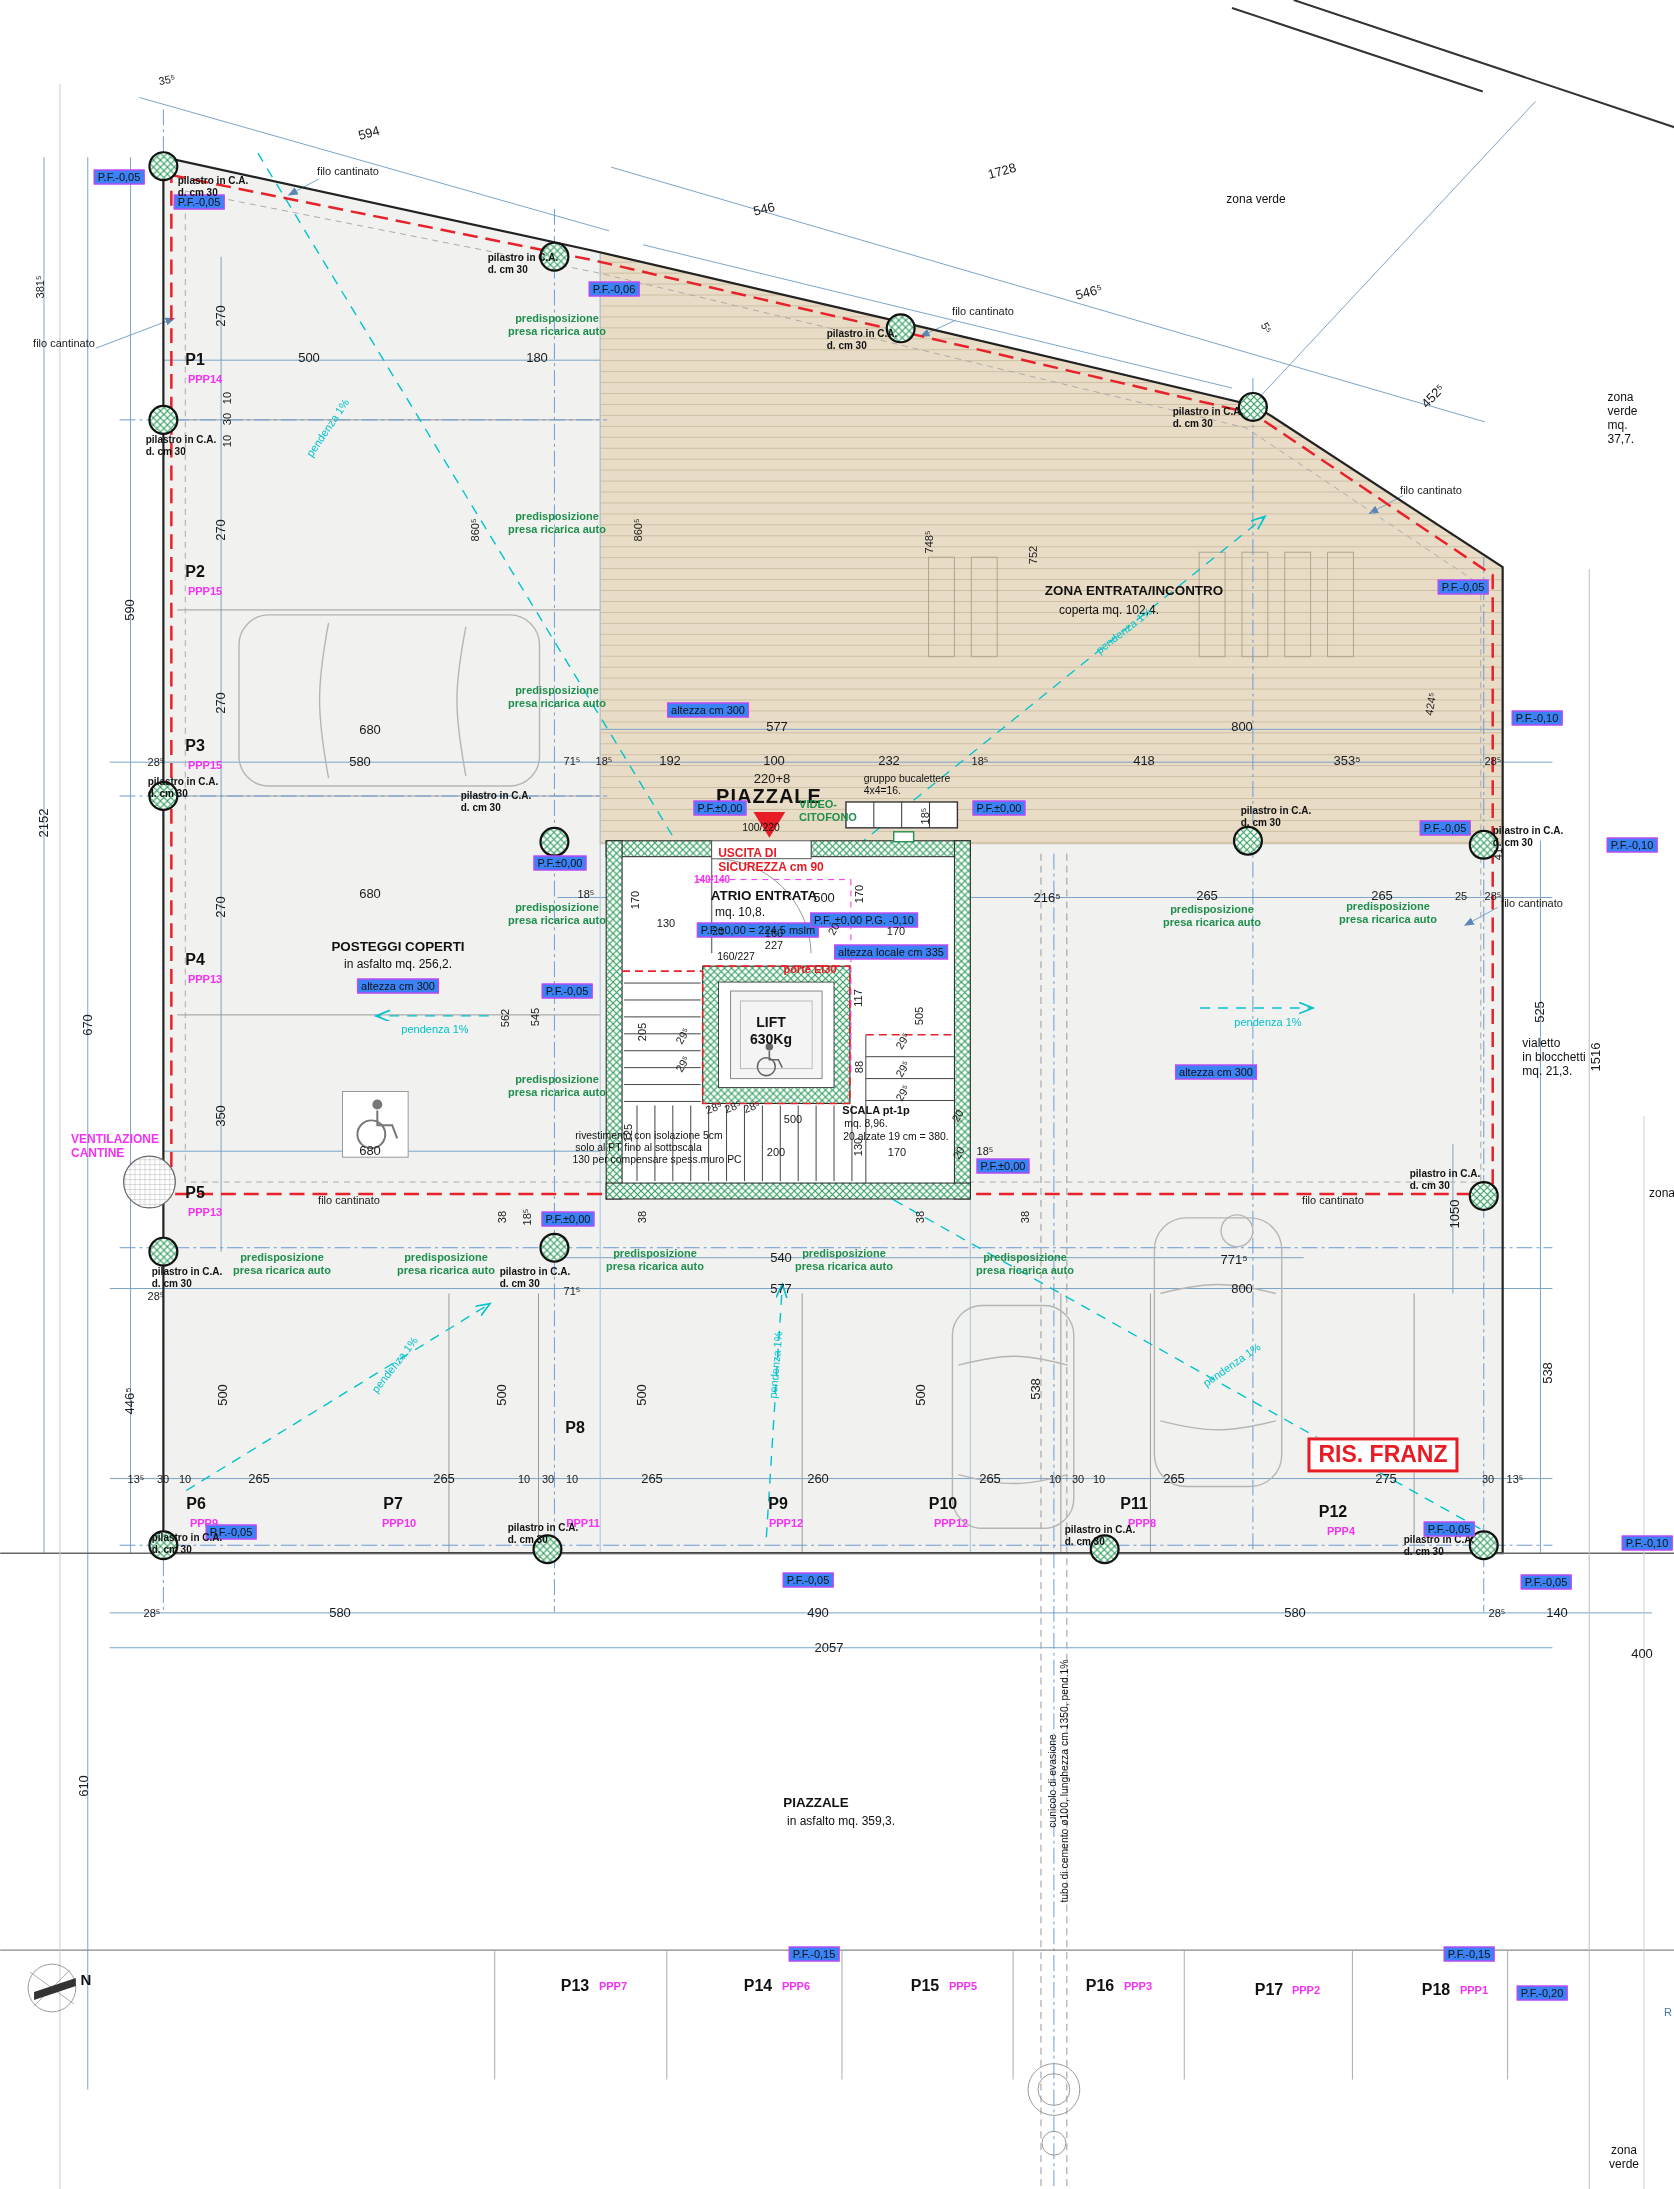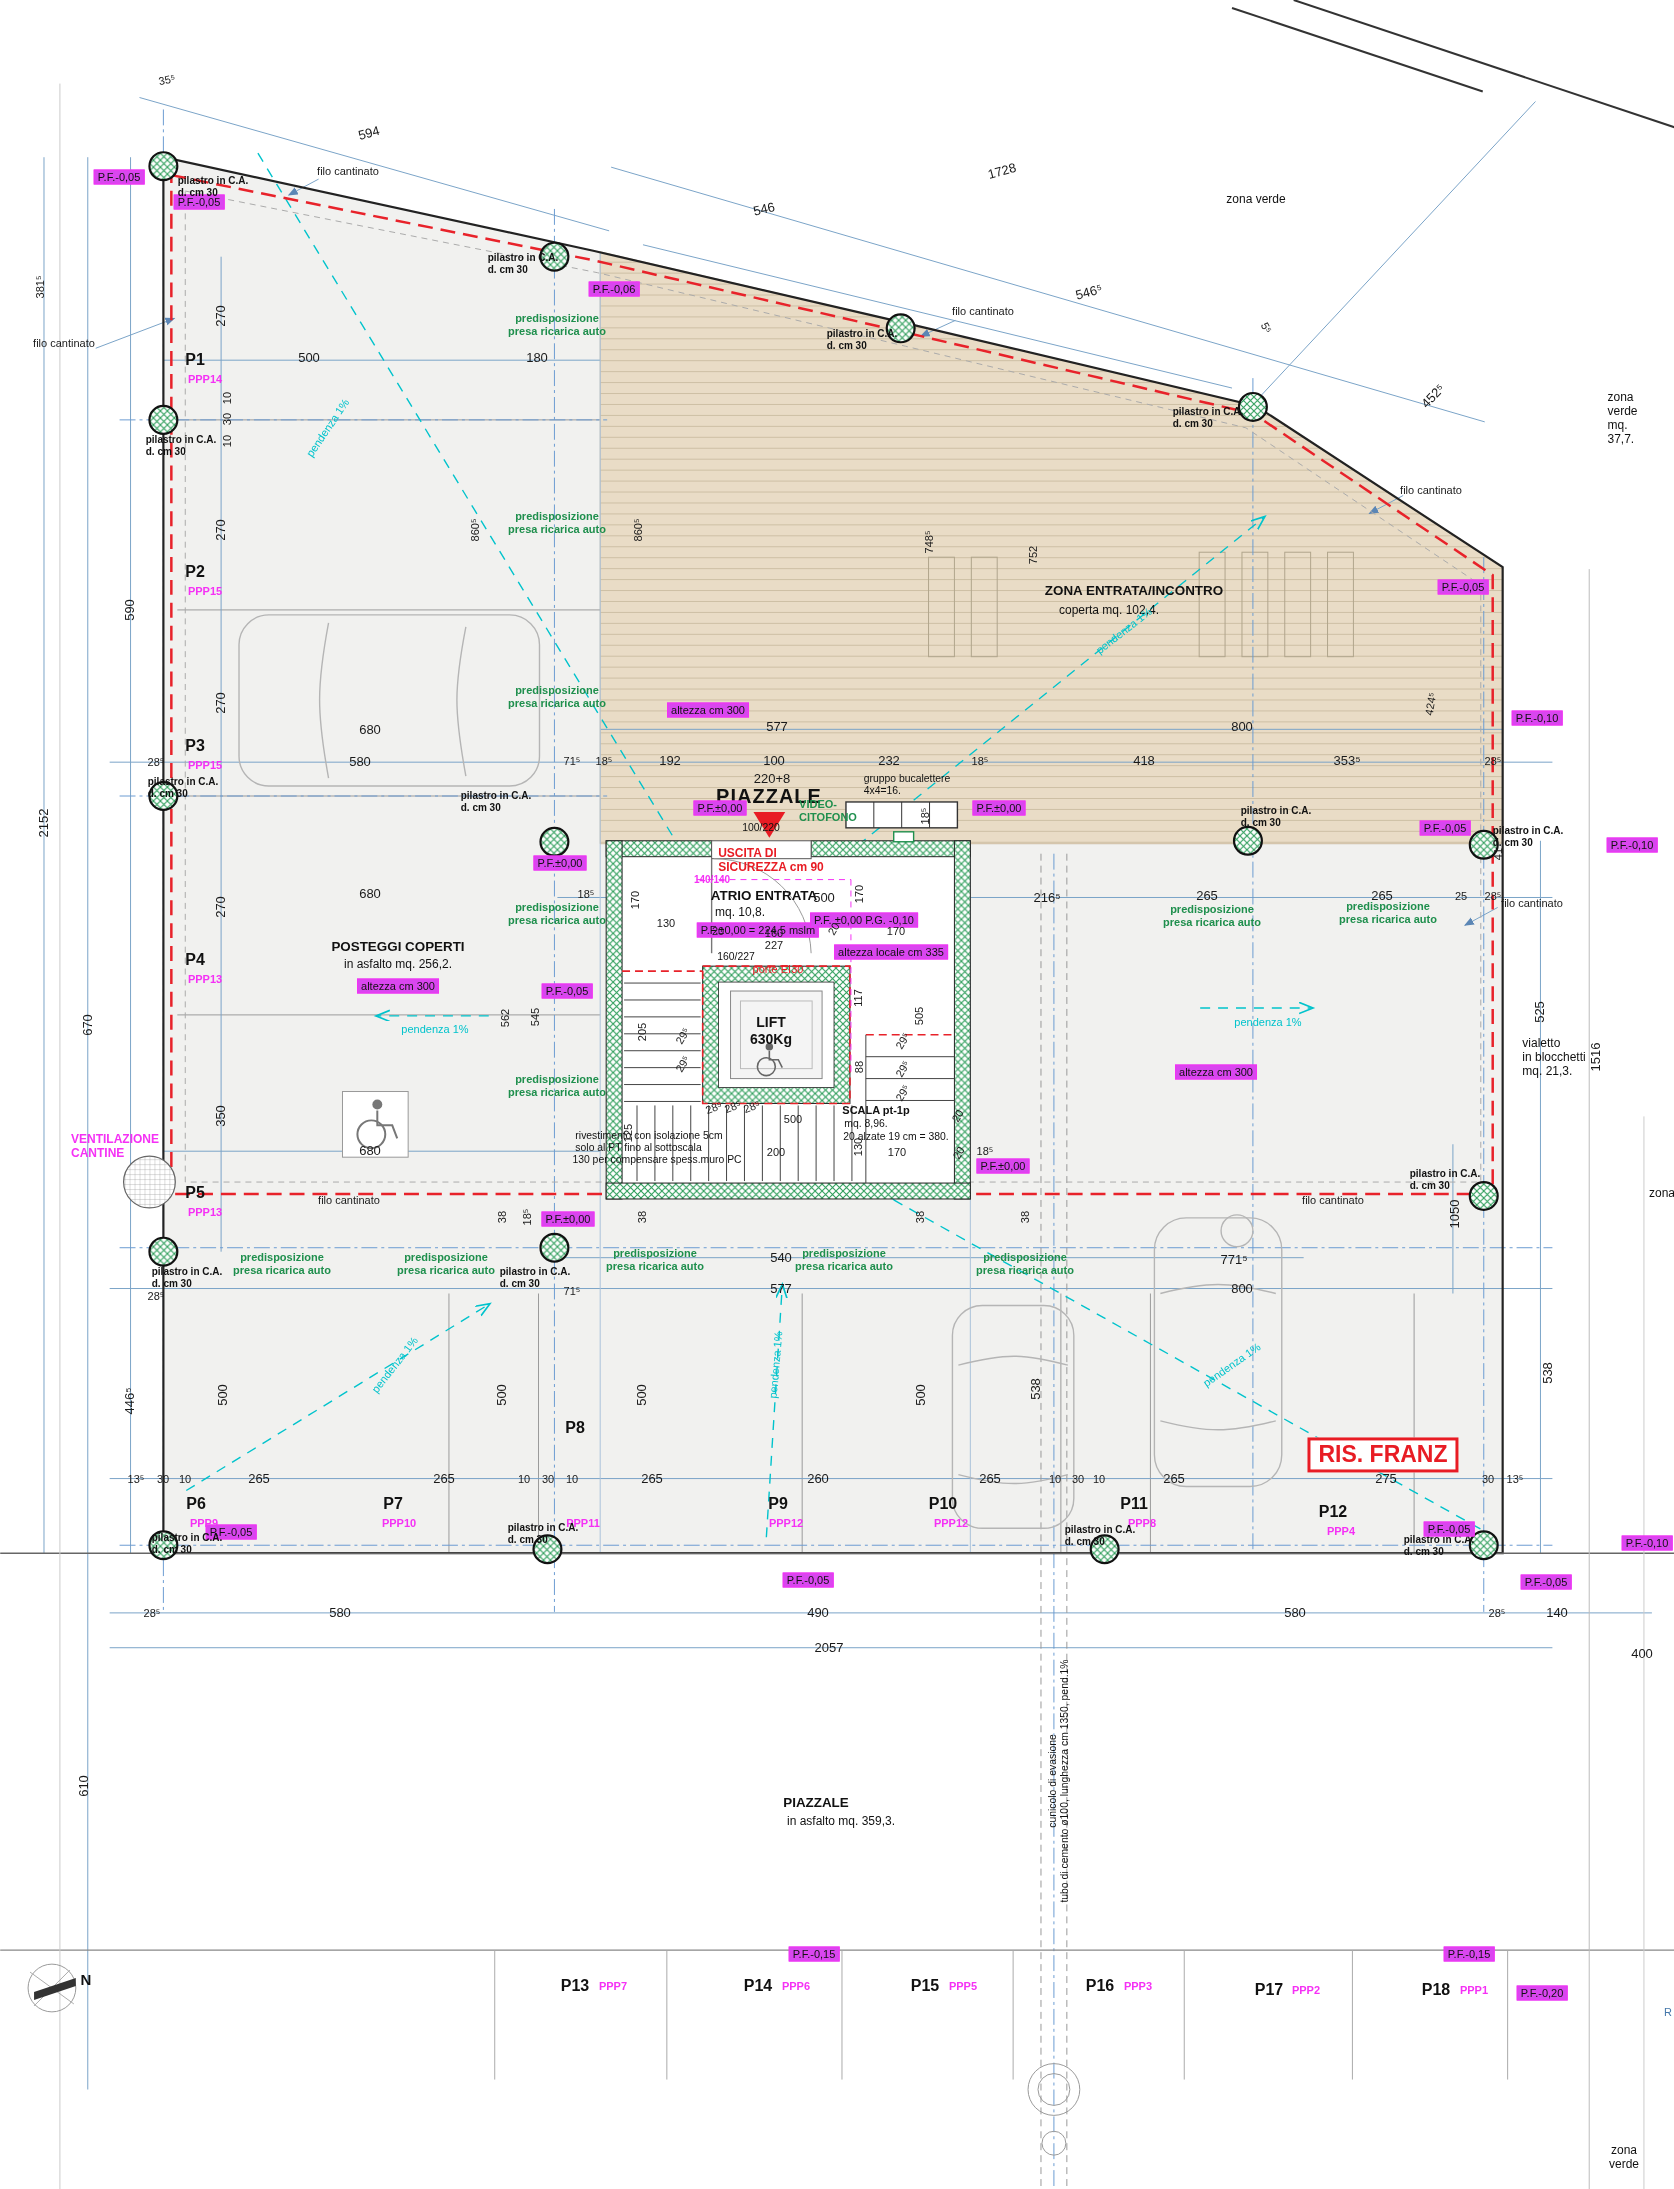--- a/index.html
+++ b/index.html
@@ -19,24 +19,24 @@
   .c-blkb2{font-size:13.4px;font-weight:bold;color:#111;}
   .c-blkbsm{font-size:11px;font-weight:bold;color:#111;}
   .c-entrata{font-size:20px;font-weight:bold;color:#111;letter-spacing:1px;}
   .c-lift{font-size:14px;font-weight:bold;color:#111;}
   .c-mag{font-size:11px;font-weight:bold;color:var(--magenta);}
   .c-magsm{font-size:10px;font-weight:bold;color:var(--magenta);}
   .c-magb{font-size:12px;font-weight:bold;color:var(--magenta);}
   .c-green{font-size:11px;font-weight:bold;color:var(--green);}
   .c-cyan{font-size:11px;color:var(--cyan);}
   .c-red{font-size:12px;font-weight:bold;color:var(--red);}
-  .c-redsm{font-size:11px;font-weight:normal;color:var(--red);}
+  .c-redsm{font-size:11px;font-weight:bold;color:var(--red);margin-left:32px;}
   .c-redbox{font-size:23px;font-weight:bold;color:var(--red);border:3px solid var(--red);
             background:#fff;padding:1px 8px;white-space:nowrap;}
-  .c-pfbox{font-size:11px;color:#111;border:1px solid var(--magenta);background:#d946ef;
+  .c-pfbox{font-size:11px;color:#111;border:1px solid var(--magenta);background:#3b82f6;
            padding:0 3px;white-space:nowrap;}
   .c-blue{font-size:11px;color:#4477aa;}
   .c-north{font-size:15px;font-weight:bold;color:#111;}
 </style>
 </head>
 <body>
 
 <div id="plan">
 
 <svg id="drawing" width="1675" height="2189" viewBox="0 0 1683 2200">

